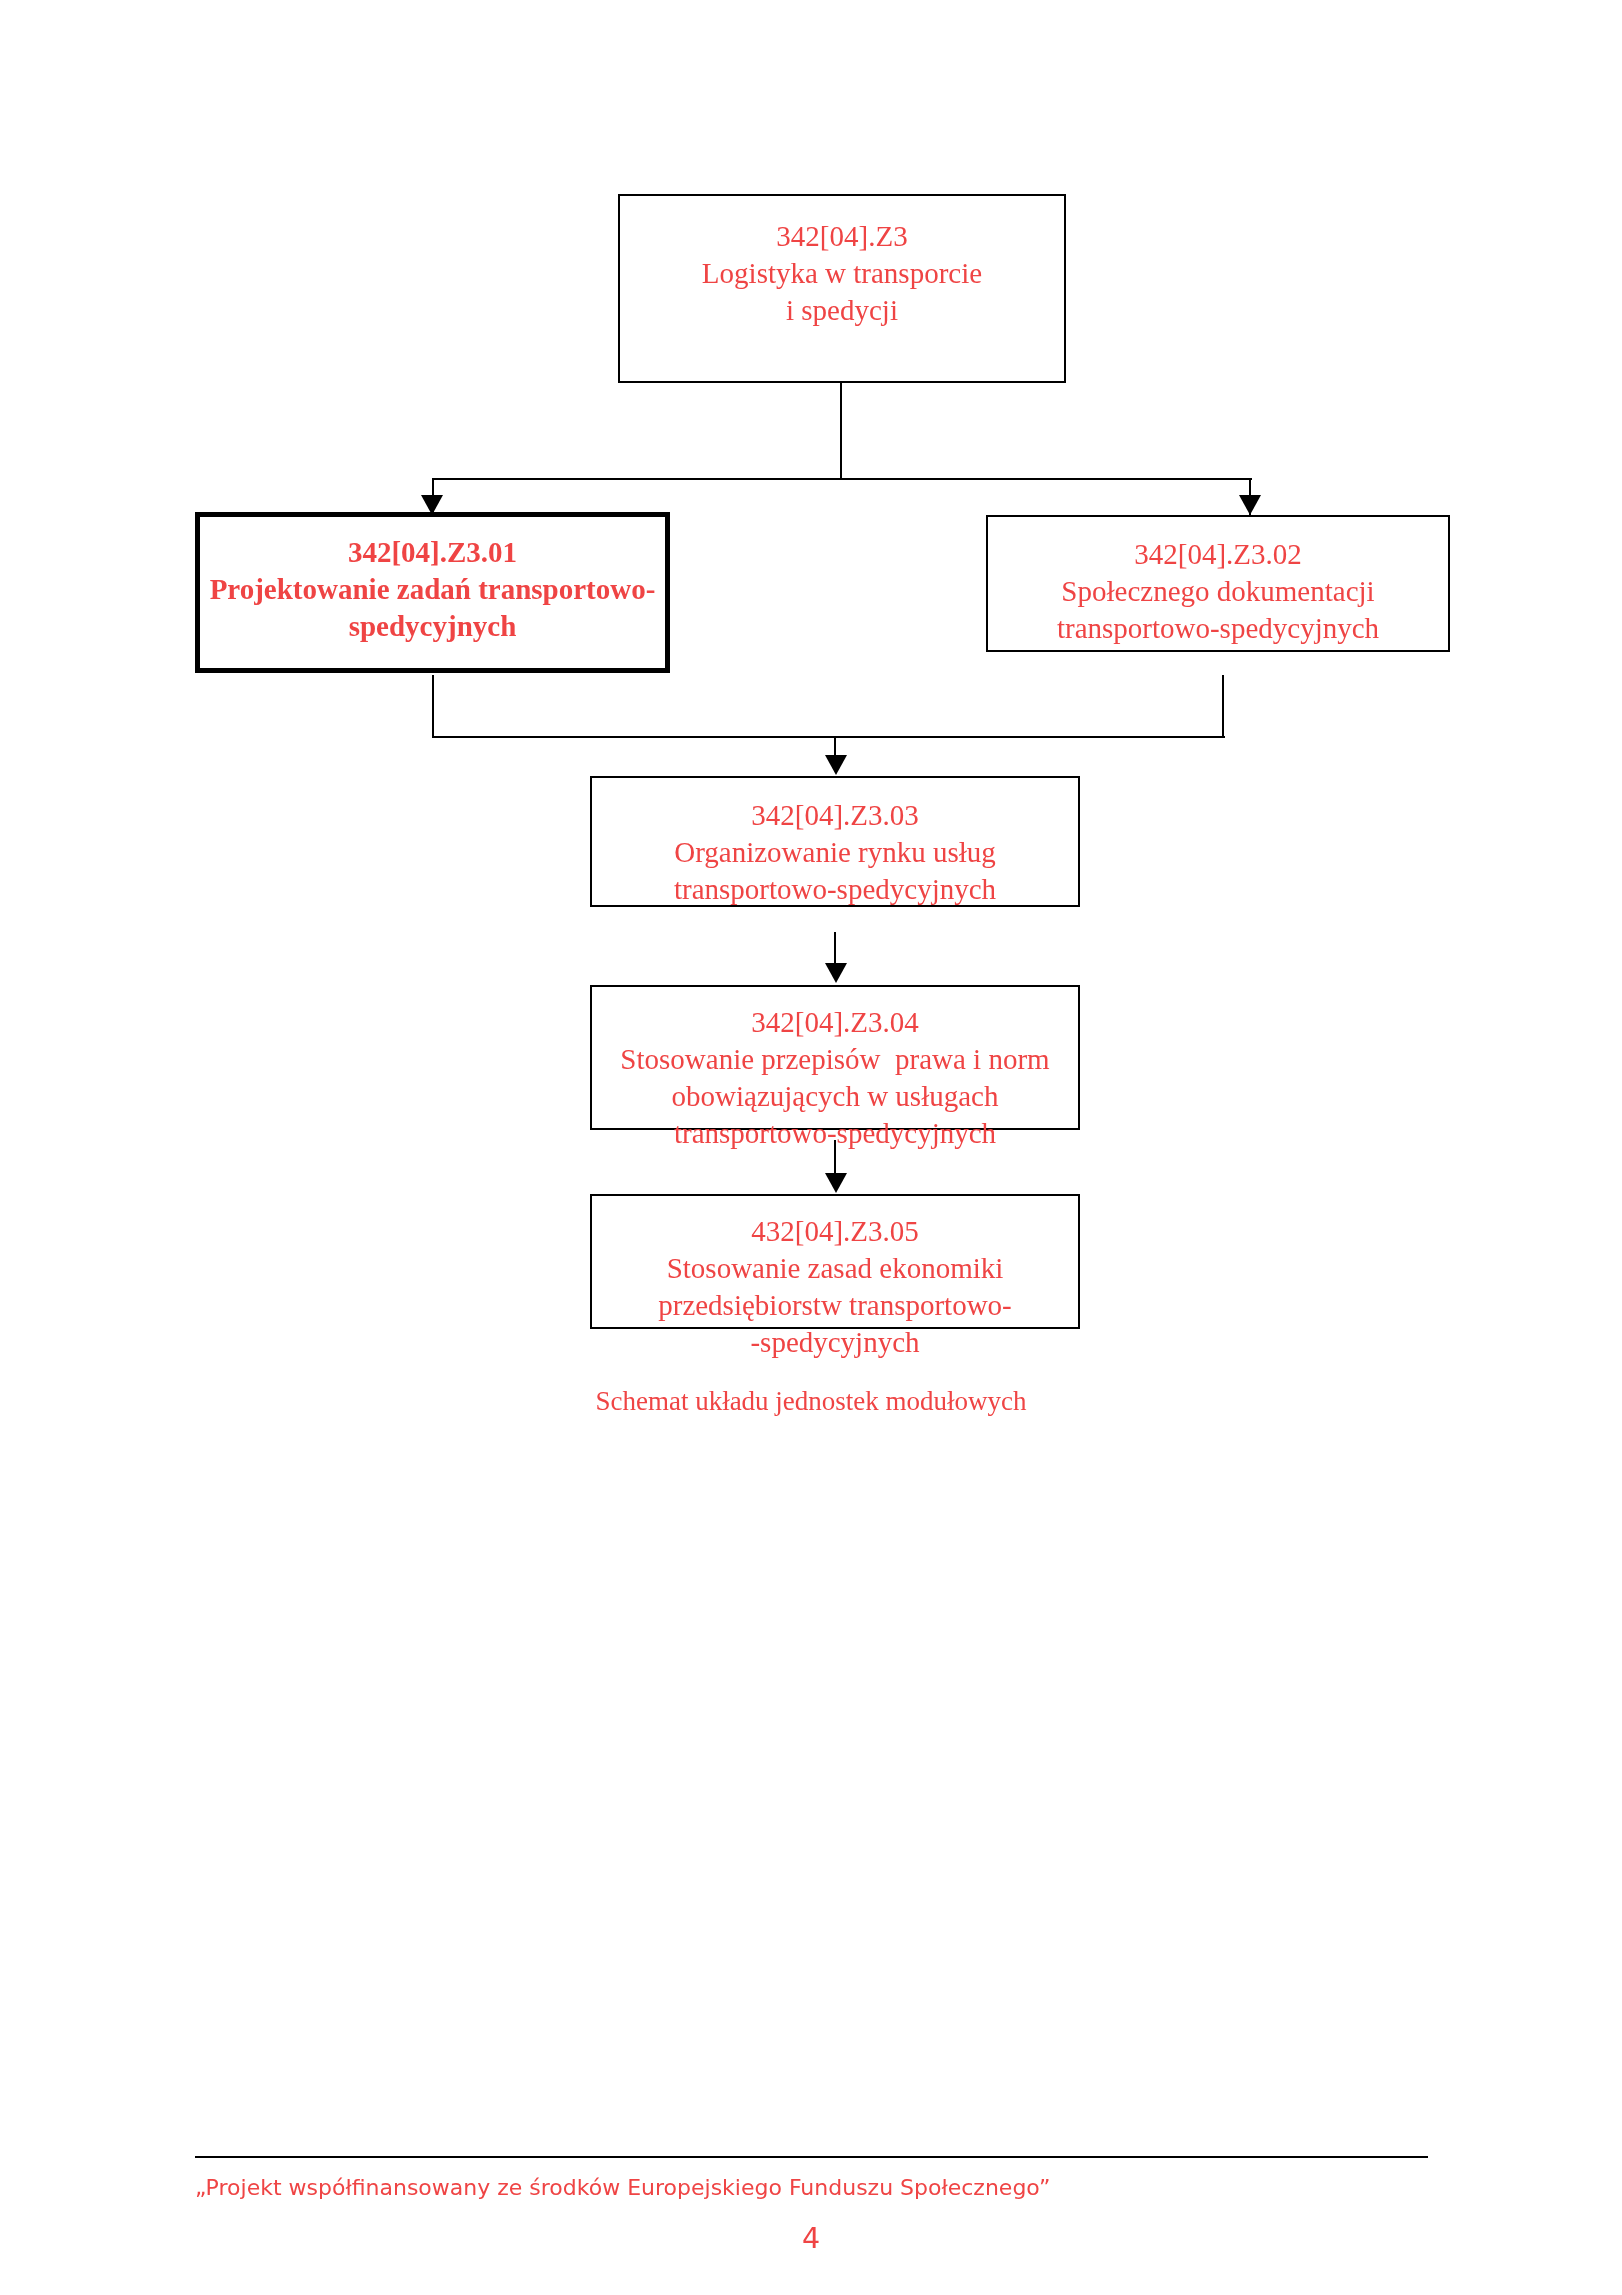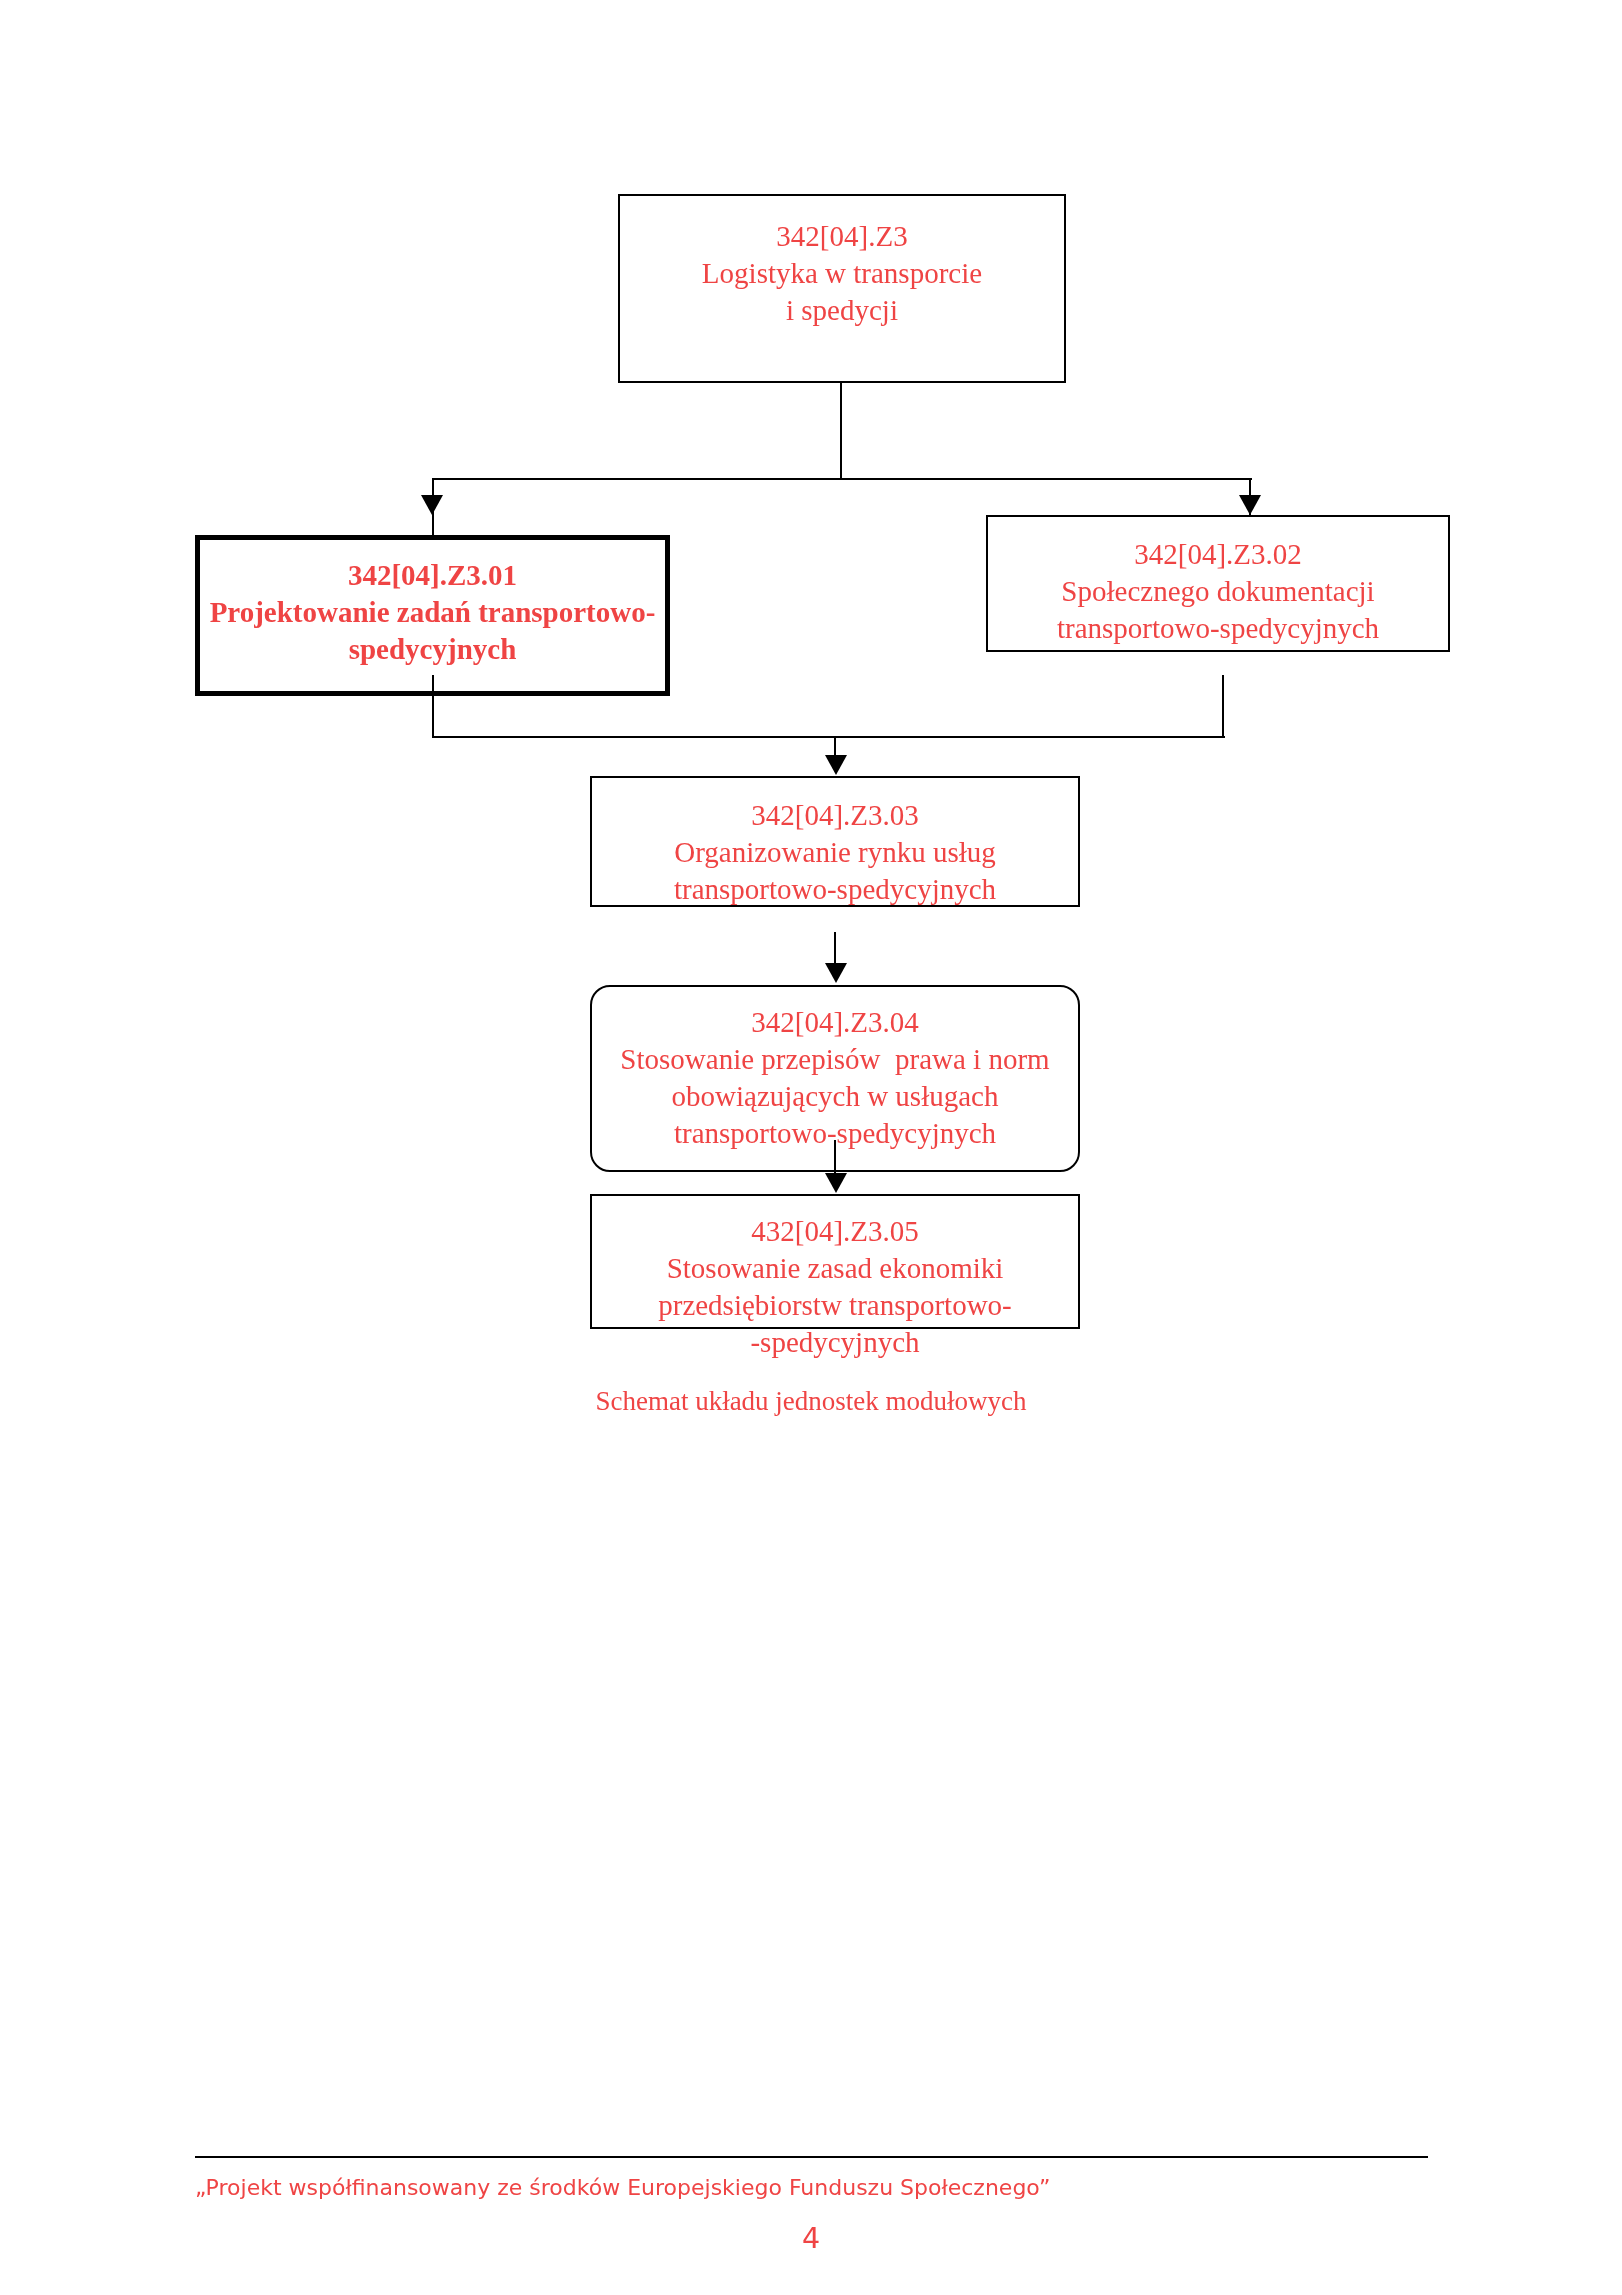--- a/index.html
+++ b/index.html
@@ -46,30 +46,30 @@
     border-width: 5.5px;
   }
   .node.emph .ln {
     font-weight: bold;
   }
 
   
   #node-z3      { left: 618px;  top: 194px;  width: 448px; height: 189px; }
   #node-z3      .lines { padding-top: 22px; }
 
-  #node-z3-01   { left: 195px;  top: 535px;  width: 475px; height: 161px; }
+  #node-z3-01   { left: 195px;  top: 512px;  width: 475px; height: 161px; }
   #node-z3-01   .lines { padding-top: 17.4px; }
 
   #node-z3-02   { left: 986px; top: 515px;  width: 464px; height: 137px; }
   #node-z3-02   .lines { padding-top: 19px; }
 
   #node-z3-03   { left: 590px;  top: 776px;  width: 490px; height: 131px; }
   #node-z3-03   .lines { padding-top: 19px; }
 
-  #node-z3-04   { left: 590px;  top: 985px; width: 490px; height: 187px; border-radius: 20px; }
+  #node-z3-04   { left: 590px;  top: 985px; width: 490px; height: 145px; }
   #node-z3-04   .lines { padding-top: 17.4px; }
 
   #node-z3-05   { left: 590px;  top: 1194px; width: 490px; height: 135px; text-align: center; }
   #node-z3-05   .lines { padding-top: 17.4px; }
 
   
   .conn {
     position: absolute;
     background: #000000;
   }

